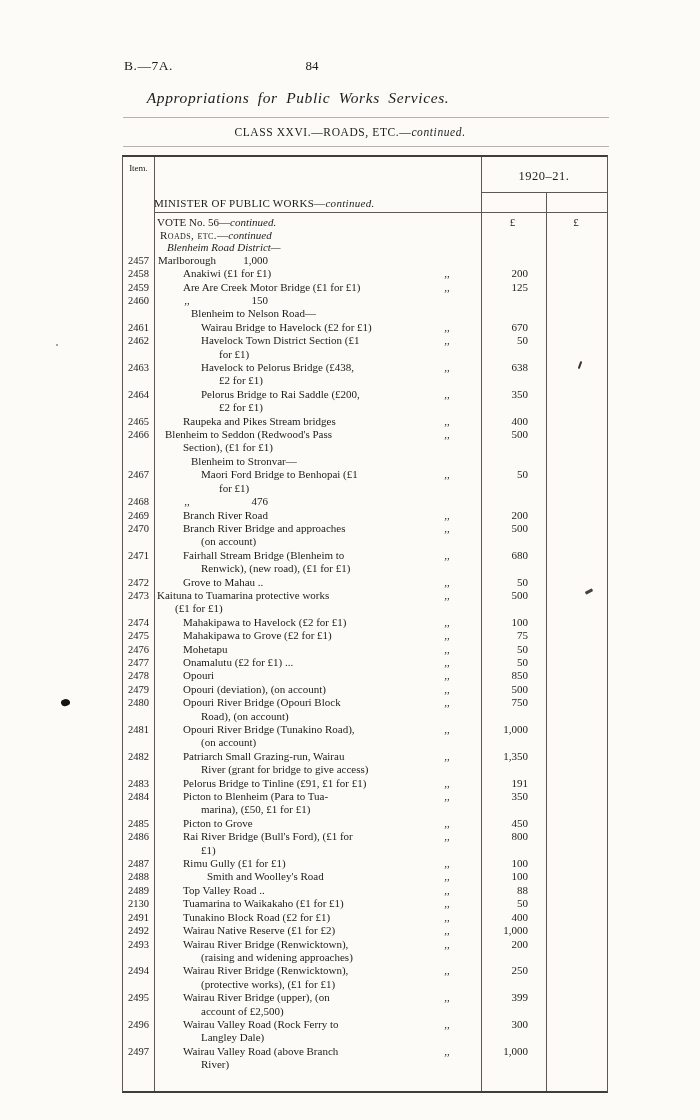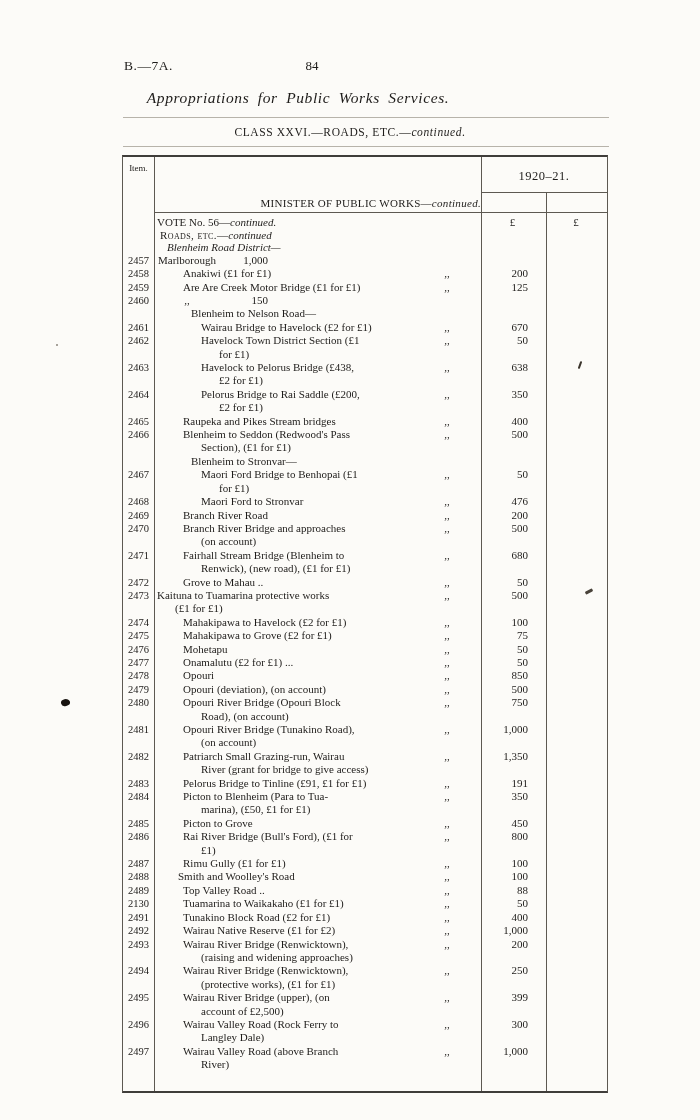--- a/index.html
+++ b/index.html
@@ -27,21 +27,21 @@
   .vline{position:absolute;top:0;bottom:0;width:1px;background:#5d5952;}
   .v-item{left:31px;}
   .v-money{left:358px;}
   .v-inner{left:423px;top:35px;}
   .year-rule{position:absolute;left:358px;top:35px;width:126px;height:1px;background:#5d5952;}
   .full-rule{position:absolute;left:31px;right:0;top:55px;height:1px;background:#5d5952;}
 
   .item-head{position:absolute;left:0;top:6px;width:31px;text-align:center;font-size:9px;}
   .year-head{position:absolute;left:358px;top:12px;width:126px;text-align:center;
              font-size:12.5px;letter-spacing:0.5px;}
-  .minister{position:absolute;left:31px;top:40px;width:327px;text-align:right;
+  .minister{position:absolute;left:31px;top:40px;width:327px;text-align:left;
             font-size:11px;letter-spacing:0.3px;}
 
   .tbody{position:absolute;left:0;top:56px;right:0;padding-top:3px;}
   .trow{display:flex;align-items:flex-start;}
   .c-item{flex:0 0 31px;text-align:center;font-size:10.5px;line-height:13.4px;}
   .c-desc{flex:1 1 auto;min-width:0;font-size:11px;line-height:13.4px;
           white-space:pre-line;text-indent:-18px;}
   .c-loc{flex:0 0 66px;text-align:center;font-size:11px;line-height:13.4px;}
   .c-amt{flex:0 0 65px;text-align:right;padding-right:17px;box-sizing:border-box;
          font-size:11px;line-height:13.4px;}
@@ -181,21 +181,21 @@
   </div>
         <div class="trow">
     <div class="c-item">2465</div>
     <div class="c-desc" style="padding-left: 47px;">Raupeka and Pikes Stream bridges</div>
     <div class="c-loc">,,</div>
     <div class="c-amt">400</div>
     <div class="c-amt2"></div>
   </div>
         <div class="trow">
     <div class="c-item">2466</div>
-    <div class="c-desc" style="padding-left: 47px;">Blenheim to Seddon (Redwood's Pass
+    <div class="c-desc" style="padding-left: 29px;">Blenheim to Seddon (Redwood's Pass
 Section), (£1 for £1)</div>
     <div class="c-loc">,,</div>
     <div class="c-amt">500</div>
     <div class="c-amt2"></div>
   </div>
         <div class="trow">
     <div class="c-item"></div>
     <div class="c-desc" style="padding-left: 37px; text-indent: 0px;">Blenheim to Stronvar—</div>
     <div class="c-loc"></div>
     <div class="c-amt"></div>
@@ -204,21 +204,20 @@
         <div class="trow">
     <div class="c-item">2467</div>
     <div class="c-desc" style="padding-left: 65px;">Maori Ford Bridge to Benhopai (£1
 for £1)</div>
     <div class="c-loc">,,</div>
     <div class="c-amt">50</div>
     <div class="c-amt2"></div>
   </div>
         <div class="trow">
     <div class="c-item">2468</div>
-    <div class="c-desc" style="padding-left: 65px;">Maori Ford to Stronvar</div>
     <div class="c-loc">,,</div>
     <div class="c-amt">476</div>
     <div class="c-amt2"></div>
   </div>
         <div class="trow">
     <div class="c-item">2469</div>
     <div class="c-desc" style="padding-left: 47px;">Branch River Road</div>
     <div class="c-loc">,,</div>
     <div class="c-amt">200</div>
     <div class="c-amt2"></div>
@@ -352,21 +351,21 @@
   </div>
         <div class="trow">
     <div class="c-item">2487</div>
     <div class="c-desc" style="padding-left: 47px;">Rimu Gully (£1 for £1)</div>
     <div class="c-loc">,,</div>
     <div class="c-amt">100</div>
     <div class="c-amt2"></div>
   </div>
         <div class="trow">
     <div class="c-item">2488</div>
-    <div class="c-desc" style="padding-left: 42px;">Smith and Woolley's Road</div>
+    <div class="c-desc" style="padding-left: 71px;">Smith and Woolley's Road</div>
     <div class="c-loc">,,</div>
     <div class="c-amt">100</div>
     <div class="c-amt2"></div>
   </div>
         <div class="trow">
     <div class="c-item">2489</div>
     <div class="c-desc" style="padding-left: 47px;">Top Valley Road ..</div>
     <div class="c-loc">,,</div>
     <div class="c-amt">88</div>
     <div class="c-amt2"></div>

